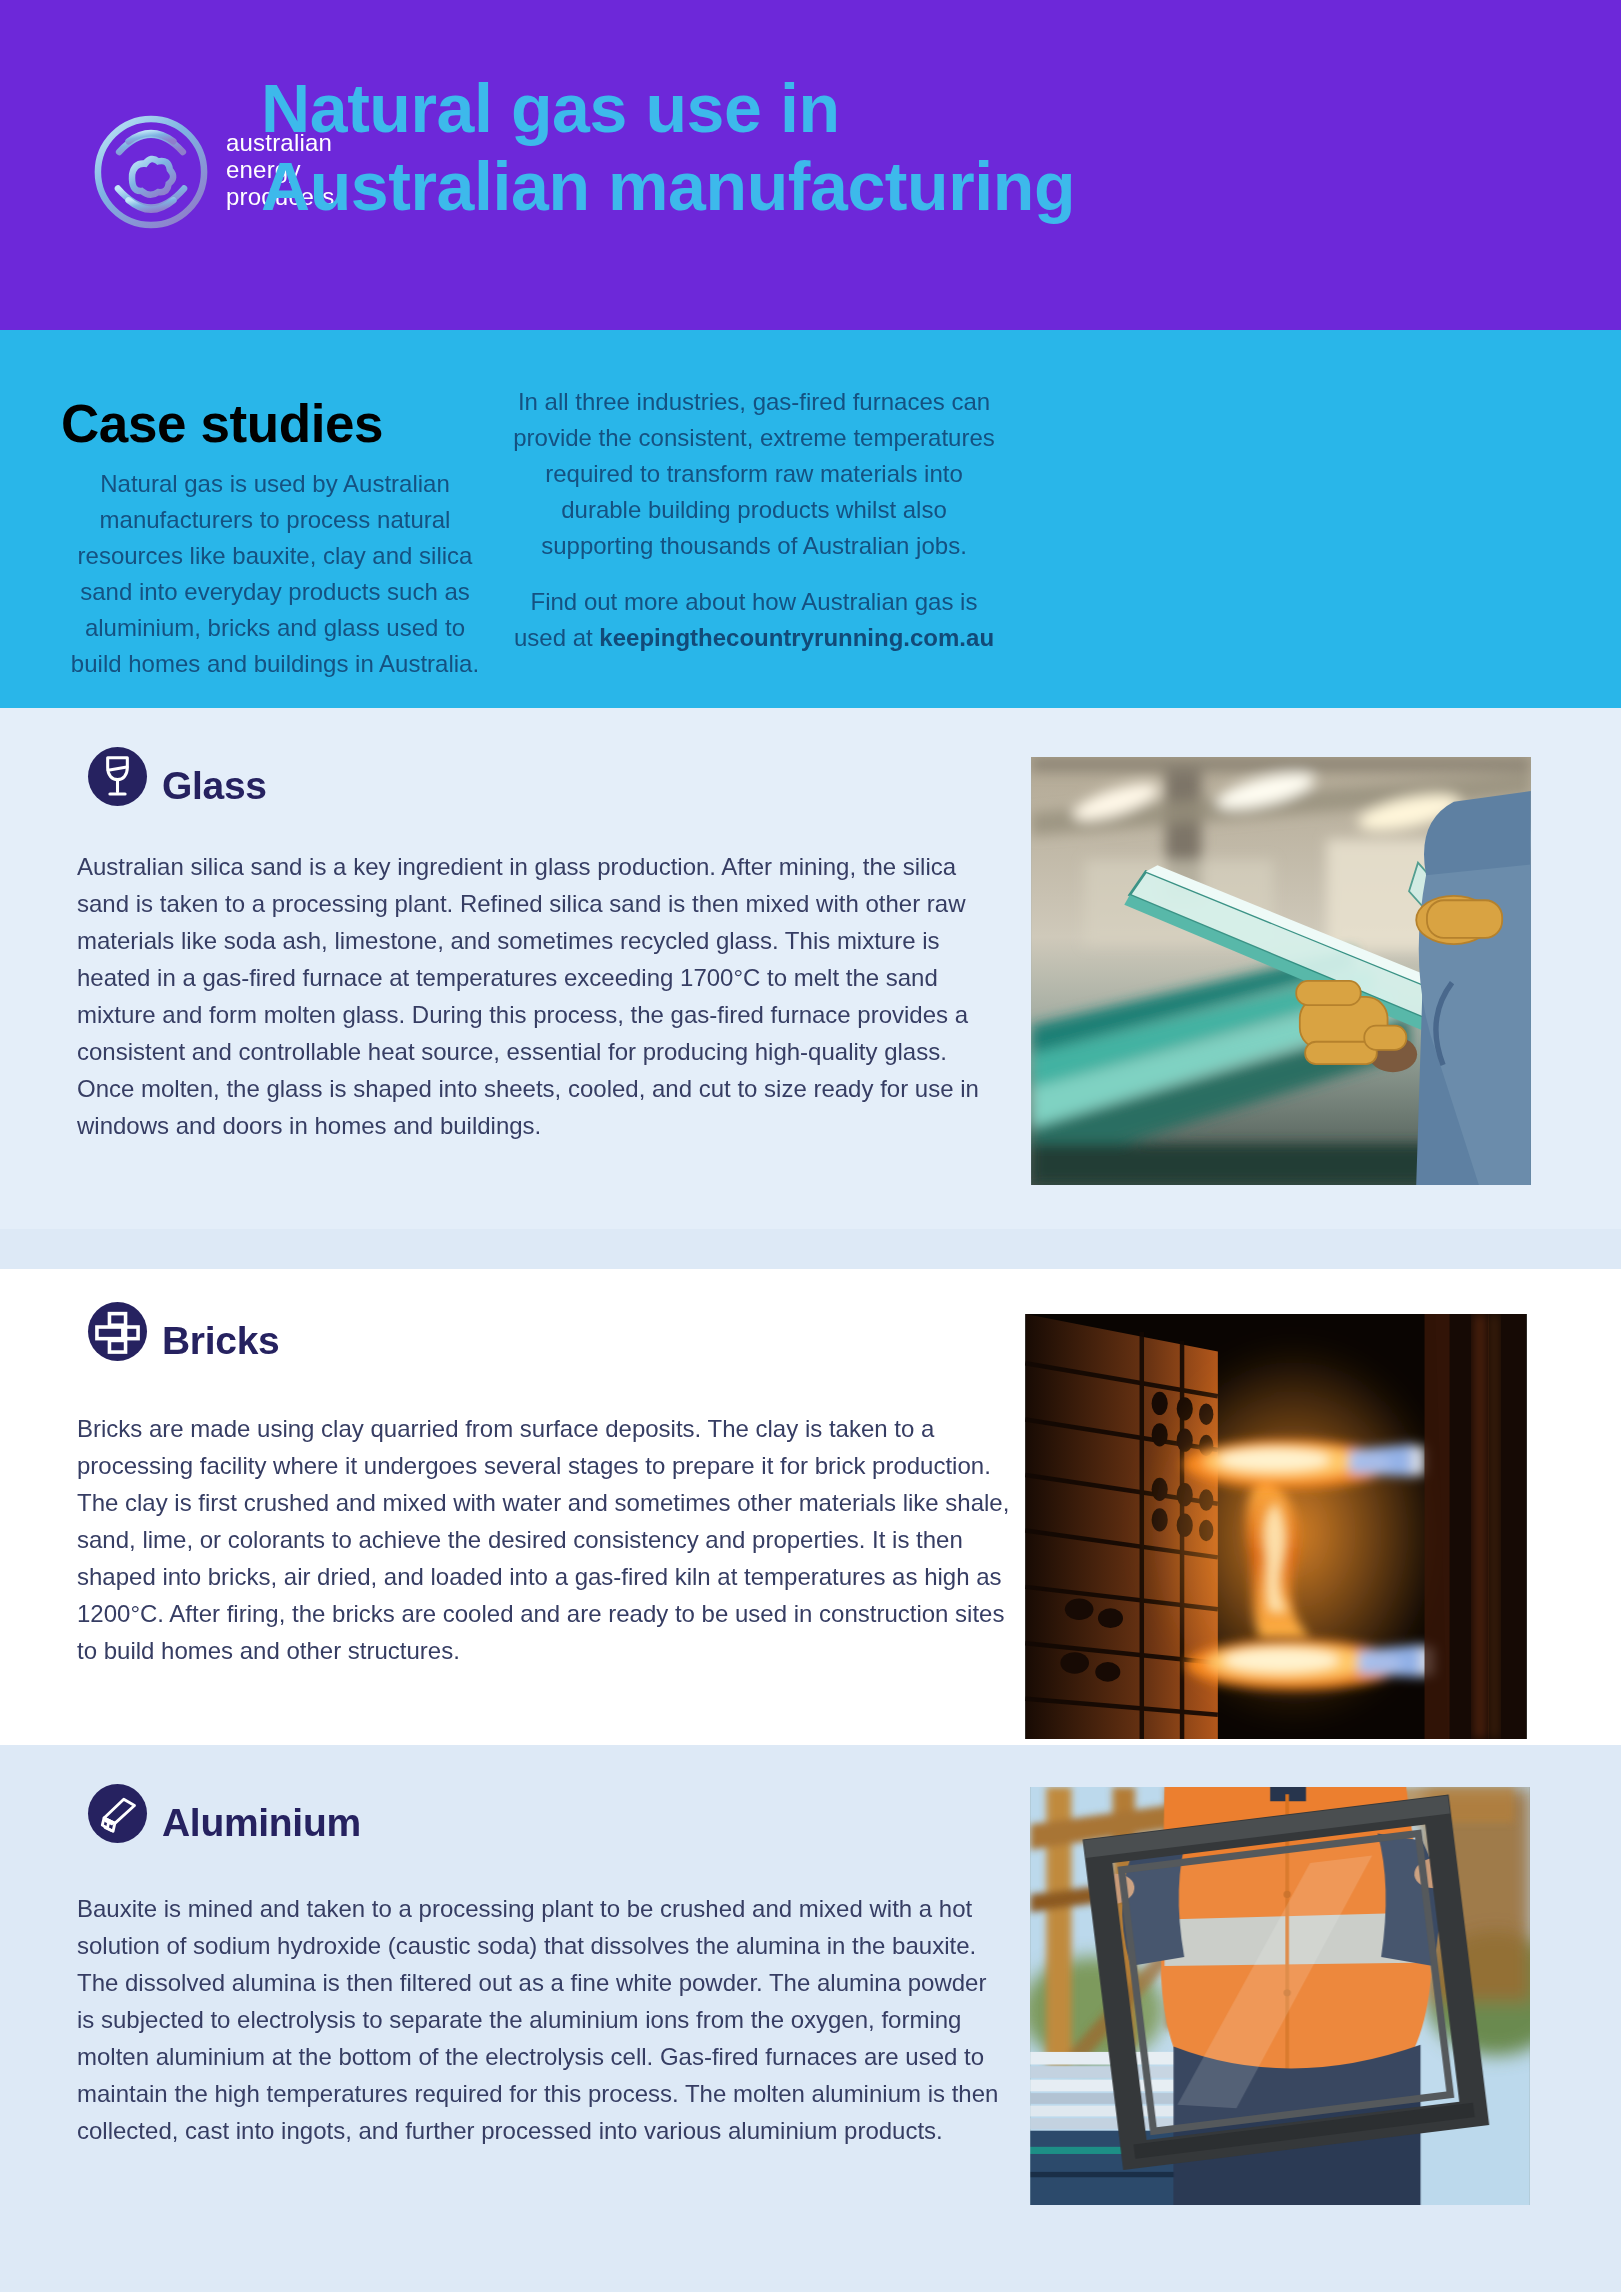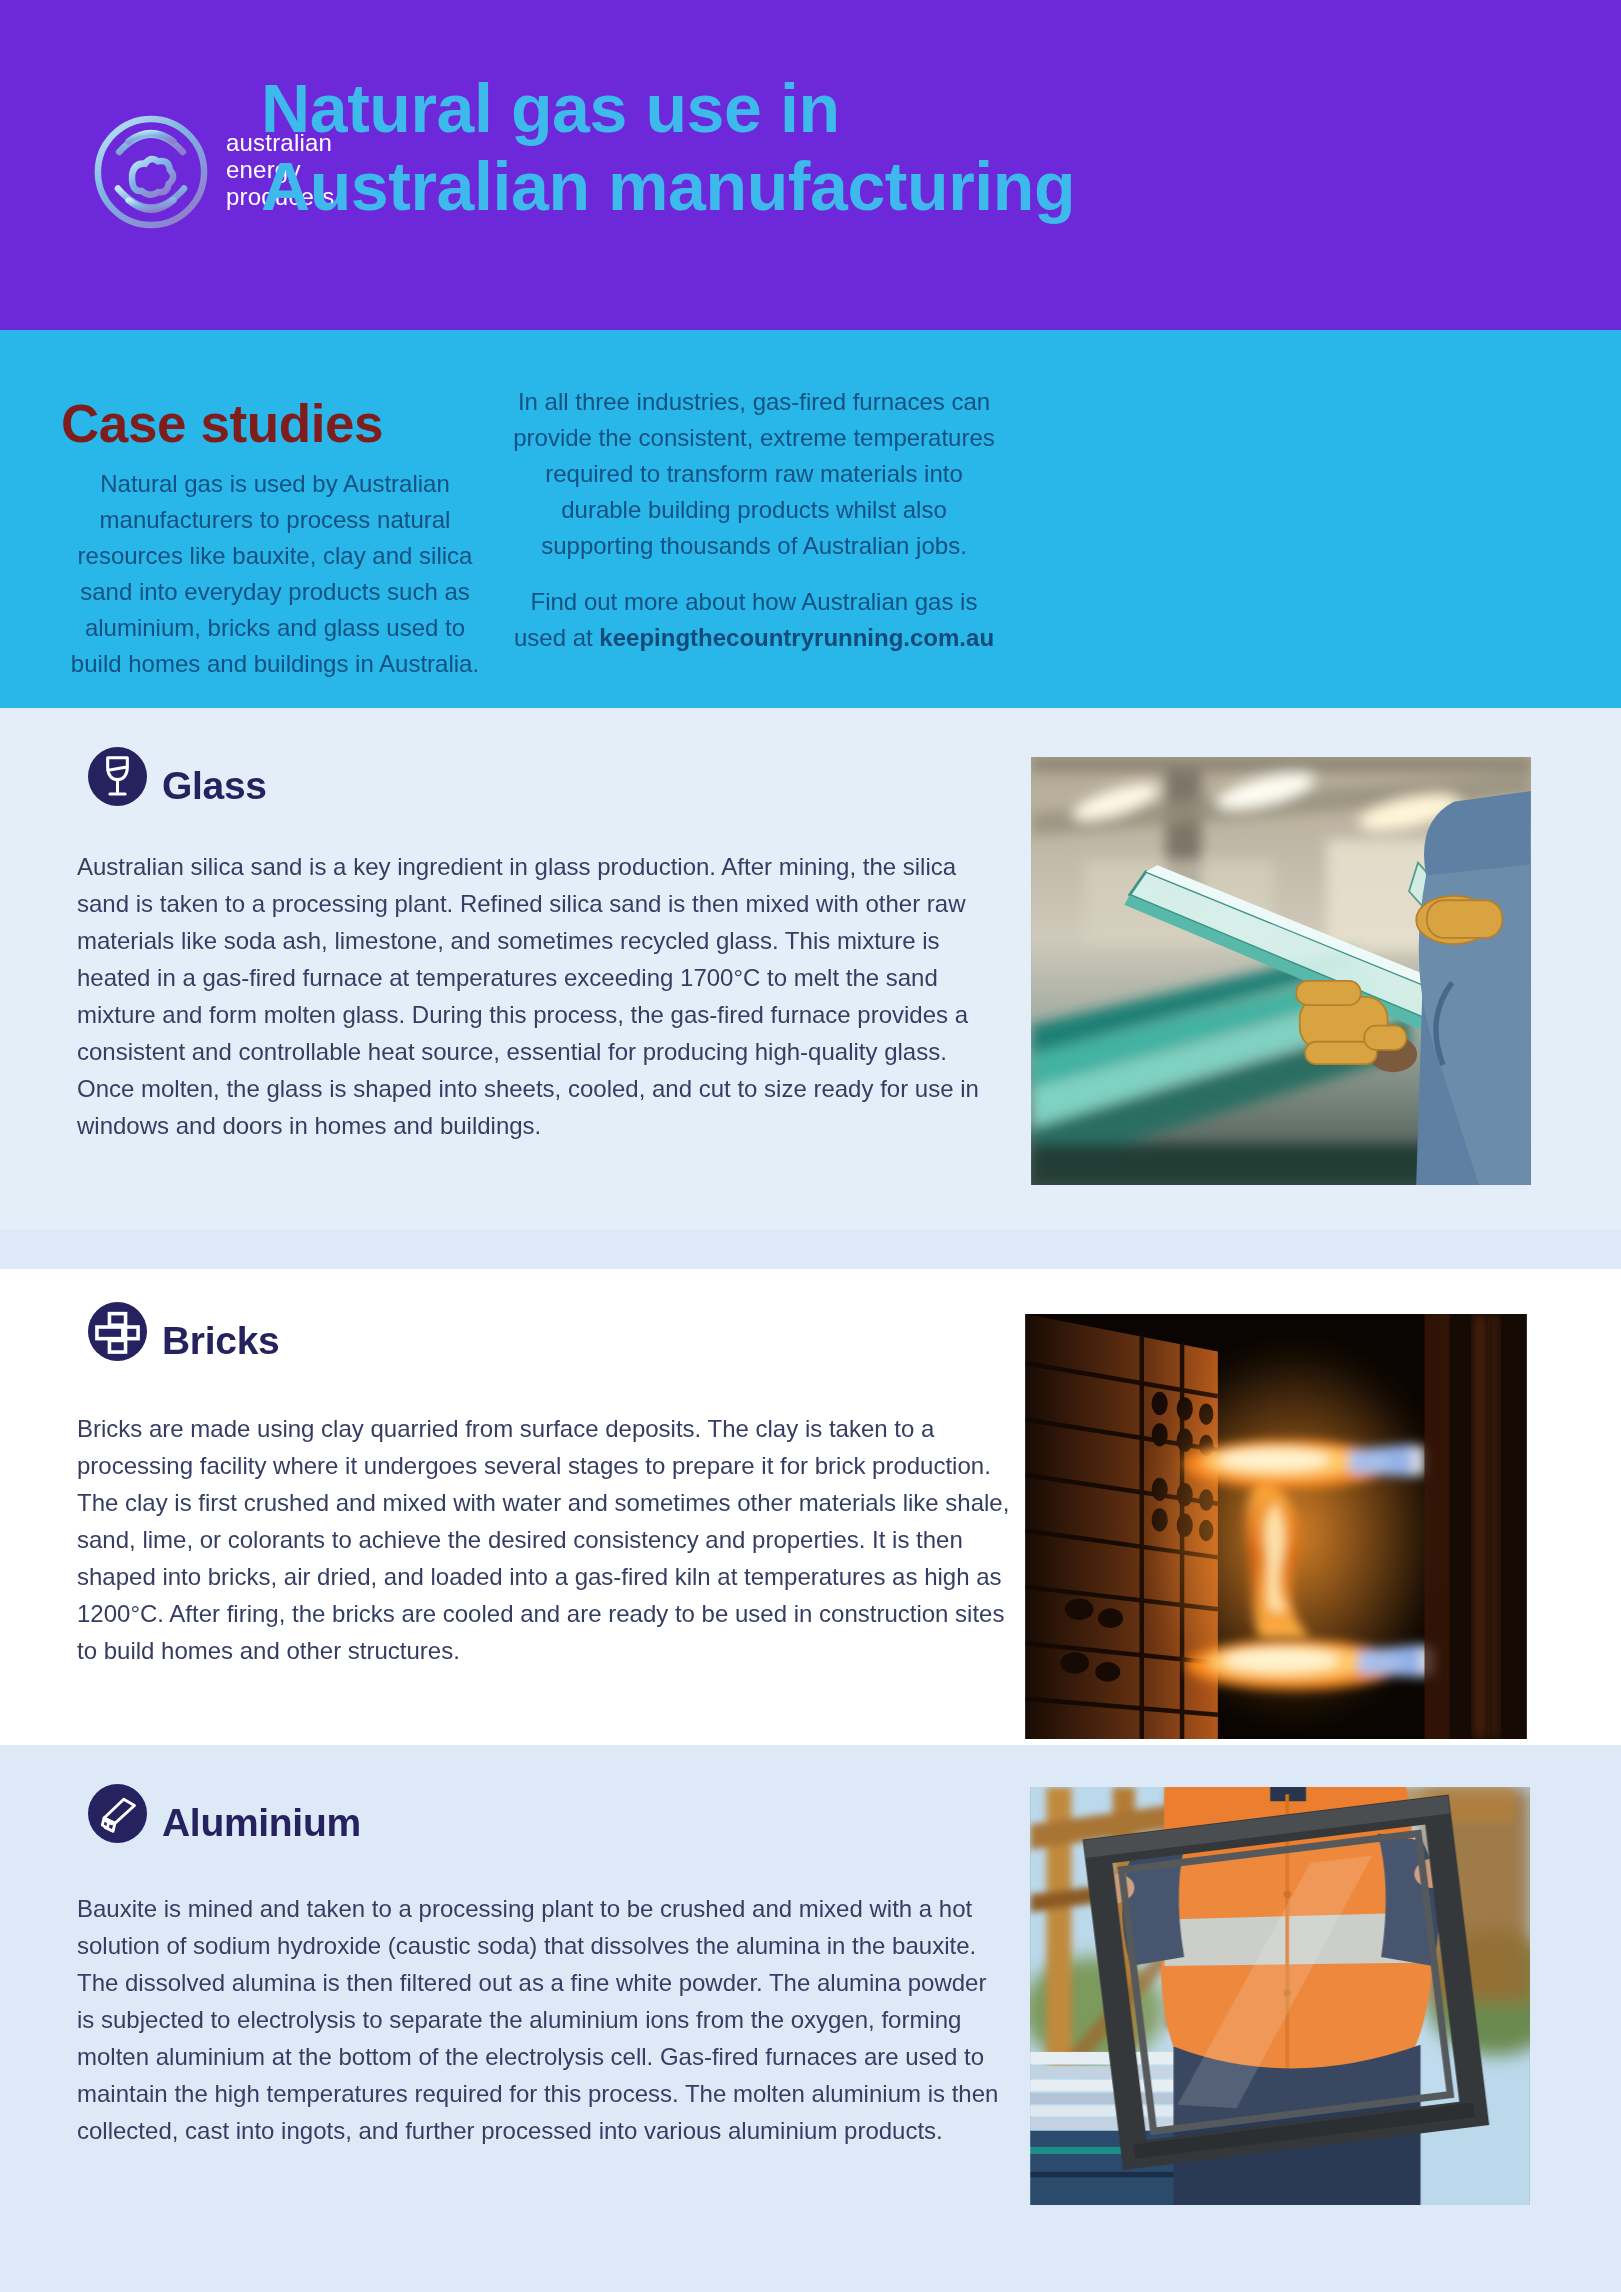--- a/index.html
+++ b/index.html
@@ -8,21 +8,21 @@
     font-family:"Liberation Sans", sans-serif;
     background:#dde9f6;
   }
   
   .header{position:absolute;left:0;top:0;width:1621px;height:330px;background:#6d28d9;}
   .logo-svg{position:absolute;left:92px;top:113px;width:118px;height:118px;}
   .logo-text{position:absolute;left:226px;top:129px;color:#ffffff;font-size:24px;line-height:27px;font-weight:400;letter-spacing:0.2px;}
   .title{position:absolute;left:261px;top:69px;color:#3db9eb;font-size:68px;line-height:78px;font-weight:700;letter-spacing:-0.4px;}
   
   .cyan-band{position:absolute;left:0;top:330px;width:1621px;height:378px;background:#29b6e9;}
-  .case-heading{position:absolute;left:61px;top:63px;color:#7f1d1d;font-size:53px;font-weight:700;letter-spacing:-0.4px;}
+  .case-heading{position:absolute;left:61px;top:63px;color:#000000;font-size:53px;font-weight:700;letter-spacing:-0.4px;}
   .cyan-band p{margin:0;color:#155181;font-size:24px;line-height:36px;text-align:center;}
   .case-intro{position:absolute;left:61px;top:136px;width:428px;}
   .cyan-right{position:absolute;left:510px;top:54px;width:488px;}
   .cyan-right .para2{margin-top:19.7px;}
   .cyan-link{font-weight:700;color:#124a78;}
   
   .section{position:absolute;left:0;width:1621px;}
   .sec-glass{top:708px;height:521px;background:#e4eef9;}
   .sec-bricks{top:1269px;height:516px;background:#ffffff;}
   .sec-alu{top:1745px;height:548px;background:#dde9f6;}

